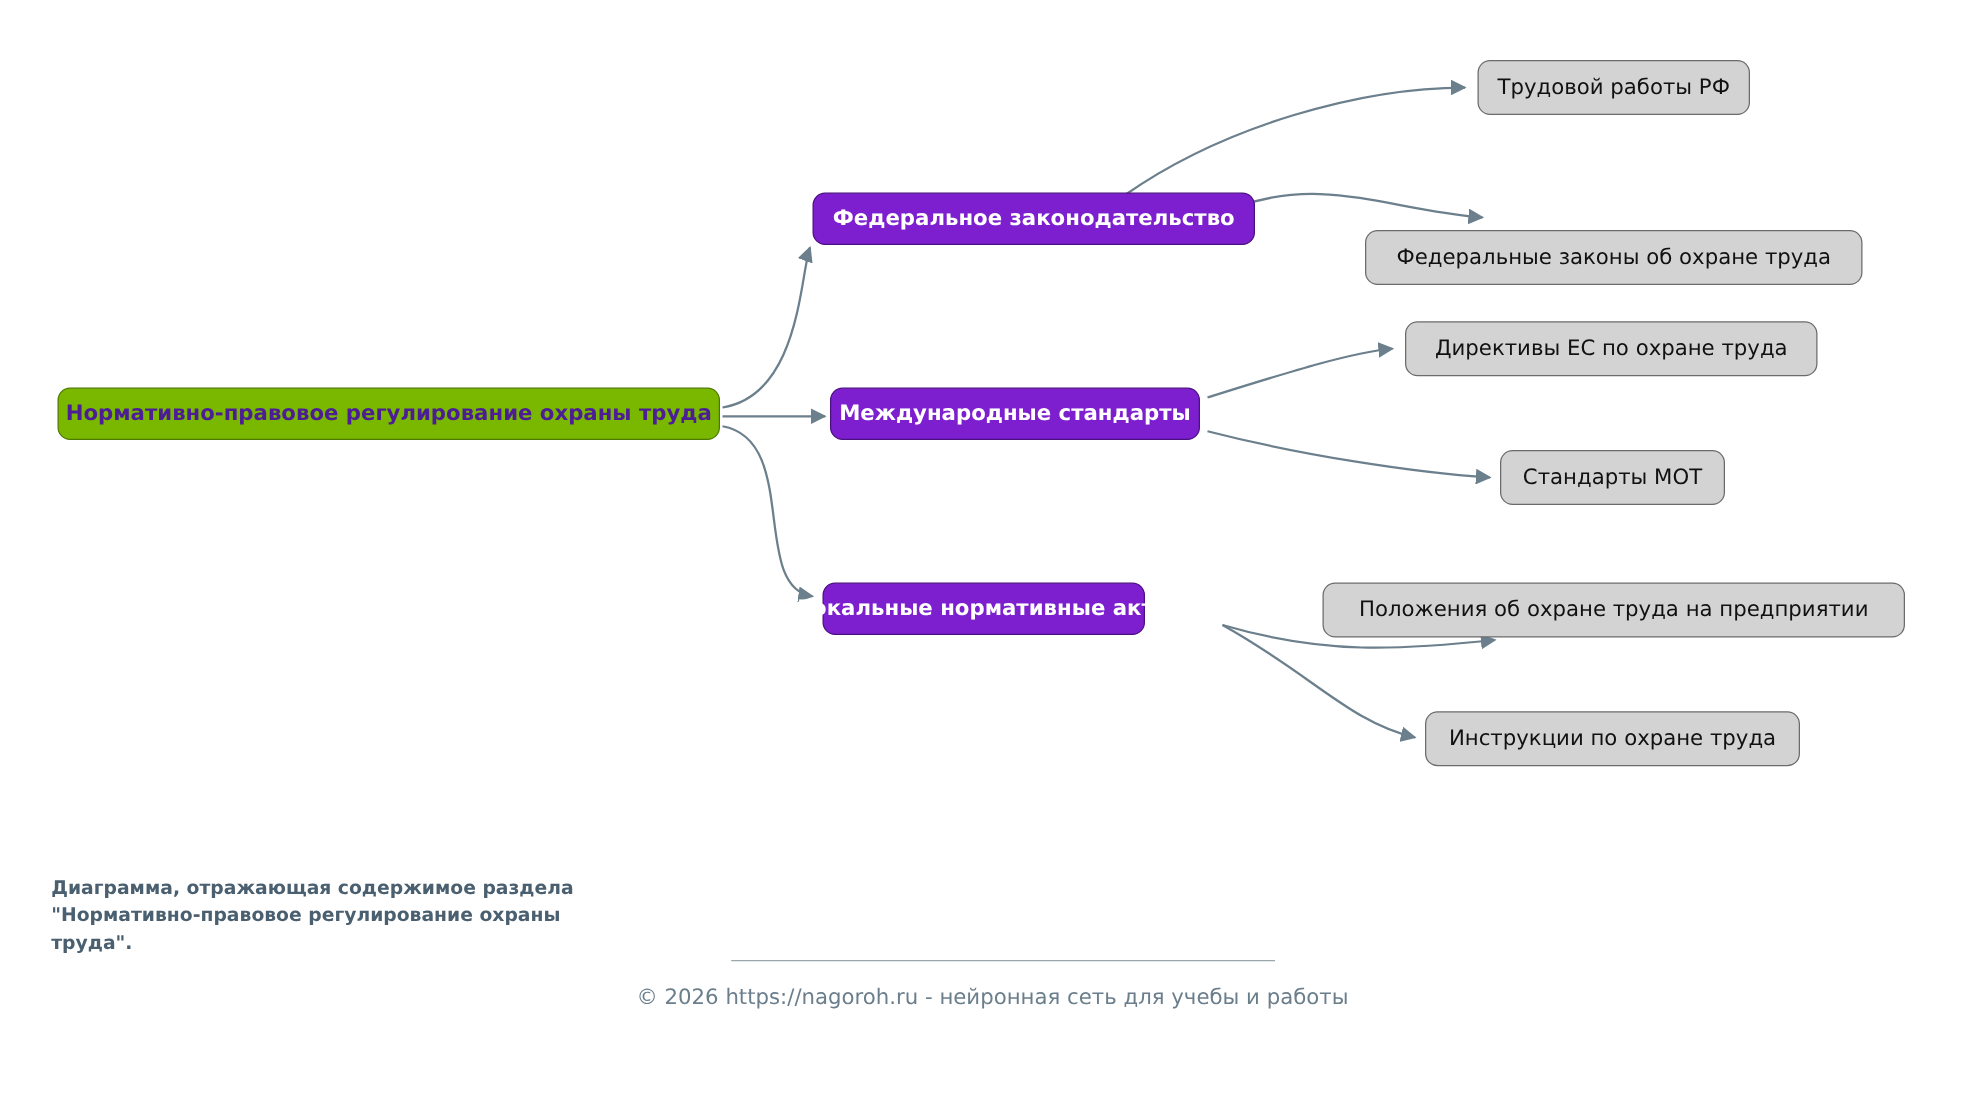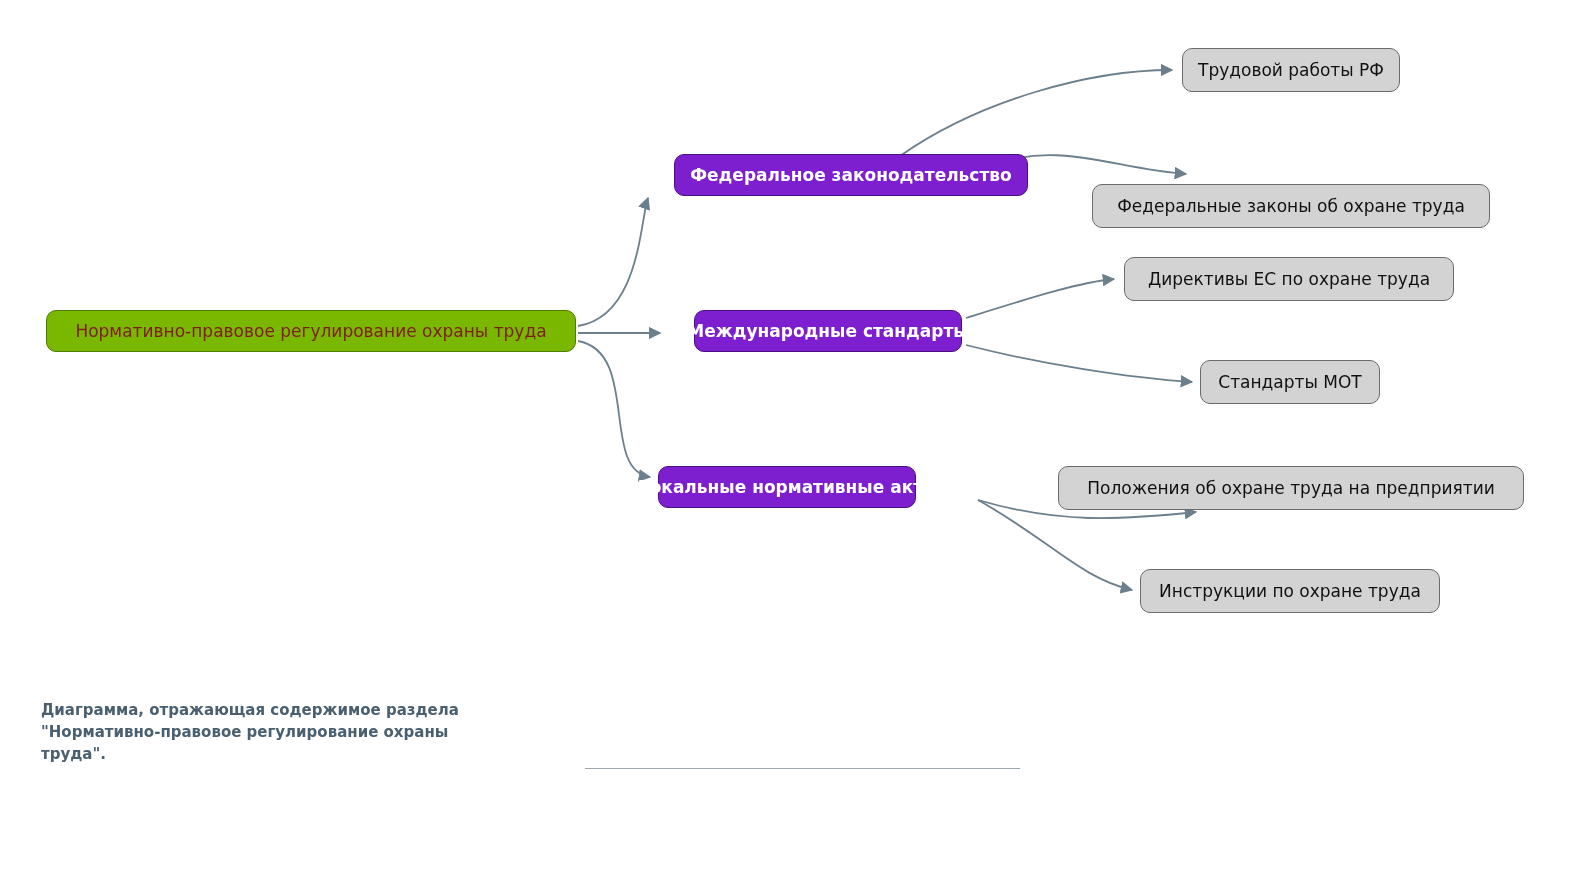--- a/index.html
+++ b/index.html
@@ -38,22 +38,22 @@
     border: 1px solid #5a5a5a;
     font-size: 17px;
     line-height: 1.2;
     padding: 0 14px;
     white-space: nowrap;
   }
   .node-root {
     background: #76b900;
     background: #7ab800;
     border-color: #4f7a00;
-    color: #7f1d1d;
-    font-weight: normal;
+    color: #4c1d95;
+    font-weight: bold;
   }
   .node-branch {
     background: #7b1fd0;
     background: #7d1fcf;
     border-color: #4b1080;
     color: #ffffff;
     font-weight: bold;
   }
   .node-leaf {
     background: #d3d3d3;
@@ -112,25 +112,25 @@
 
       <path d="M 978 500 C 1060 524 1120 520 1196 512"></path>
       <path d="M 978 500 C 1050 540 1080 578 1132 590"></path>
     </g>
   </svg>
 
   <div class="node node-root" style="left:46px; top:310px; width:530px; height:42px;">
     <span>Нормативно-правовое регулирование охраны труда</span>
   </div>
 
-  <div class="node node-branch" style="left:650px; top:154px; width:354px; height:42px;margin-left:24px;">
+  <div class="node node-branch" style="left:650px; top:154px; width:354px; height:42px;">
     <span>Федеральное законодательство</span>
   </div>
 
-  <div class="node node-branch" style="left:694px; top:310px; width:268px; height:42px;">
+  <div class="node node-branch" style="left:664px; top:310px; width:296px; height:42px;">
     <span>Международные стандарты</span>
   </div>
 
   <div class="node node-branch" style="left:658px; top:466px; width:258px; height:42px;">
     <span>Локальные нормативные акты</span>
   </div>
 
   <div class="node node-leaf" style="left:1182px; top:48px; width:218px; height:44px;">
     <span>Трудовой работы РФ</span>
   </div>
@@ -156,14 +156,17 @@
   </div>
 
   <div class="caption" style="top:700px;">
     <div>Диаграмма, отражающая содержимое раздела</div>
     <div>"Нормативно-правовое регулирование охраны</div>
     <div>труда".</div>
   </div>
 
   <div class="caption-line"></div>
 
+  <div class="footer">
+    <span>© 2026 https://nagoroh.ru - нейронная сеть для учебы и работы</span>
+  </div>
 
 </div>
 
 </body></html>

